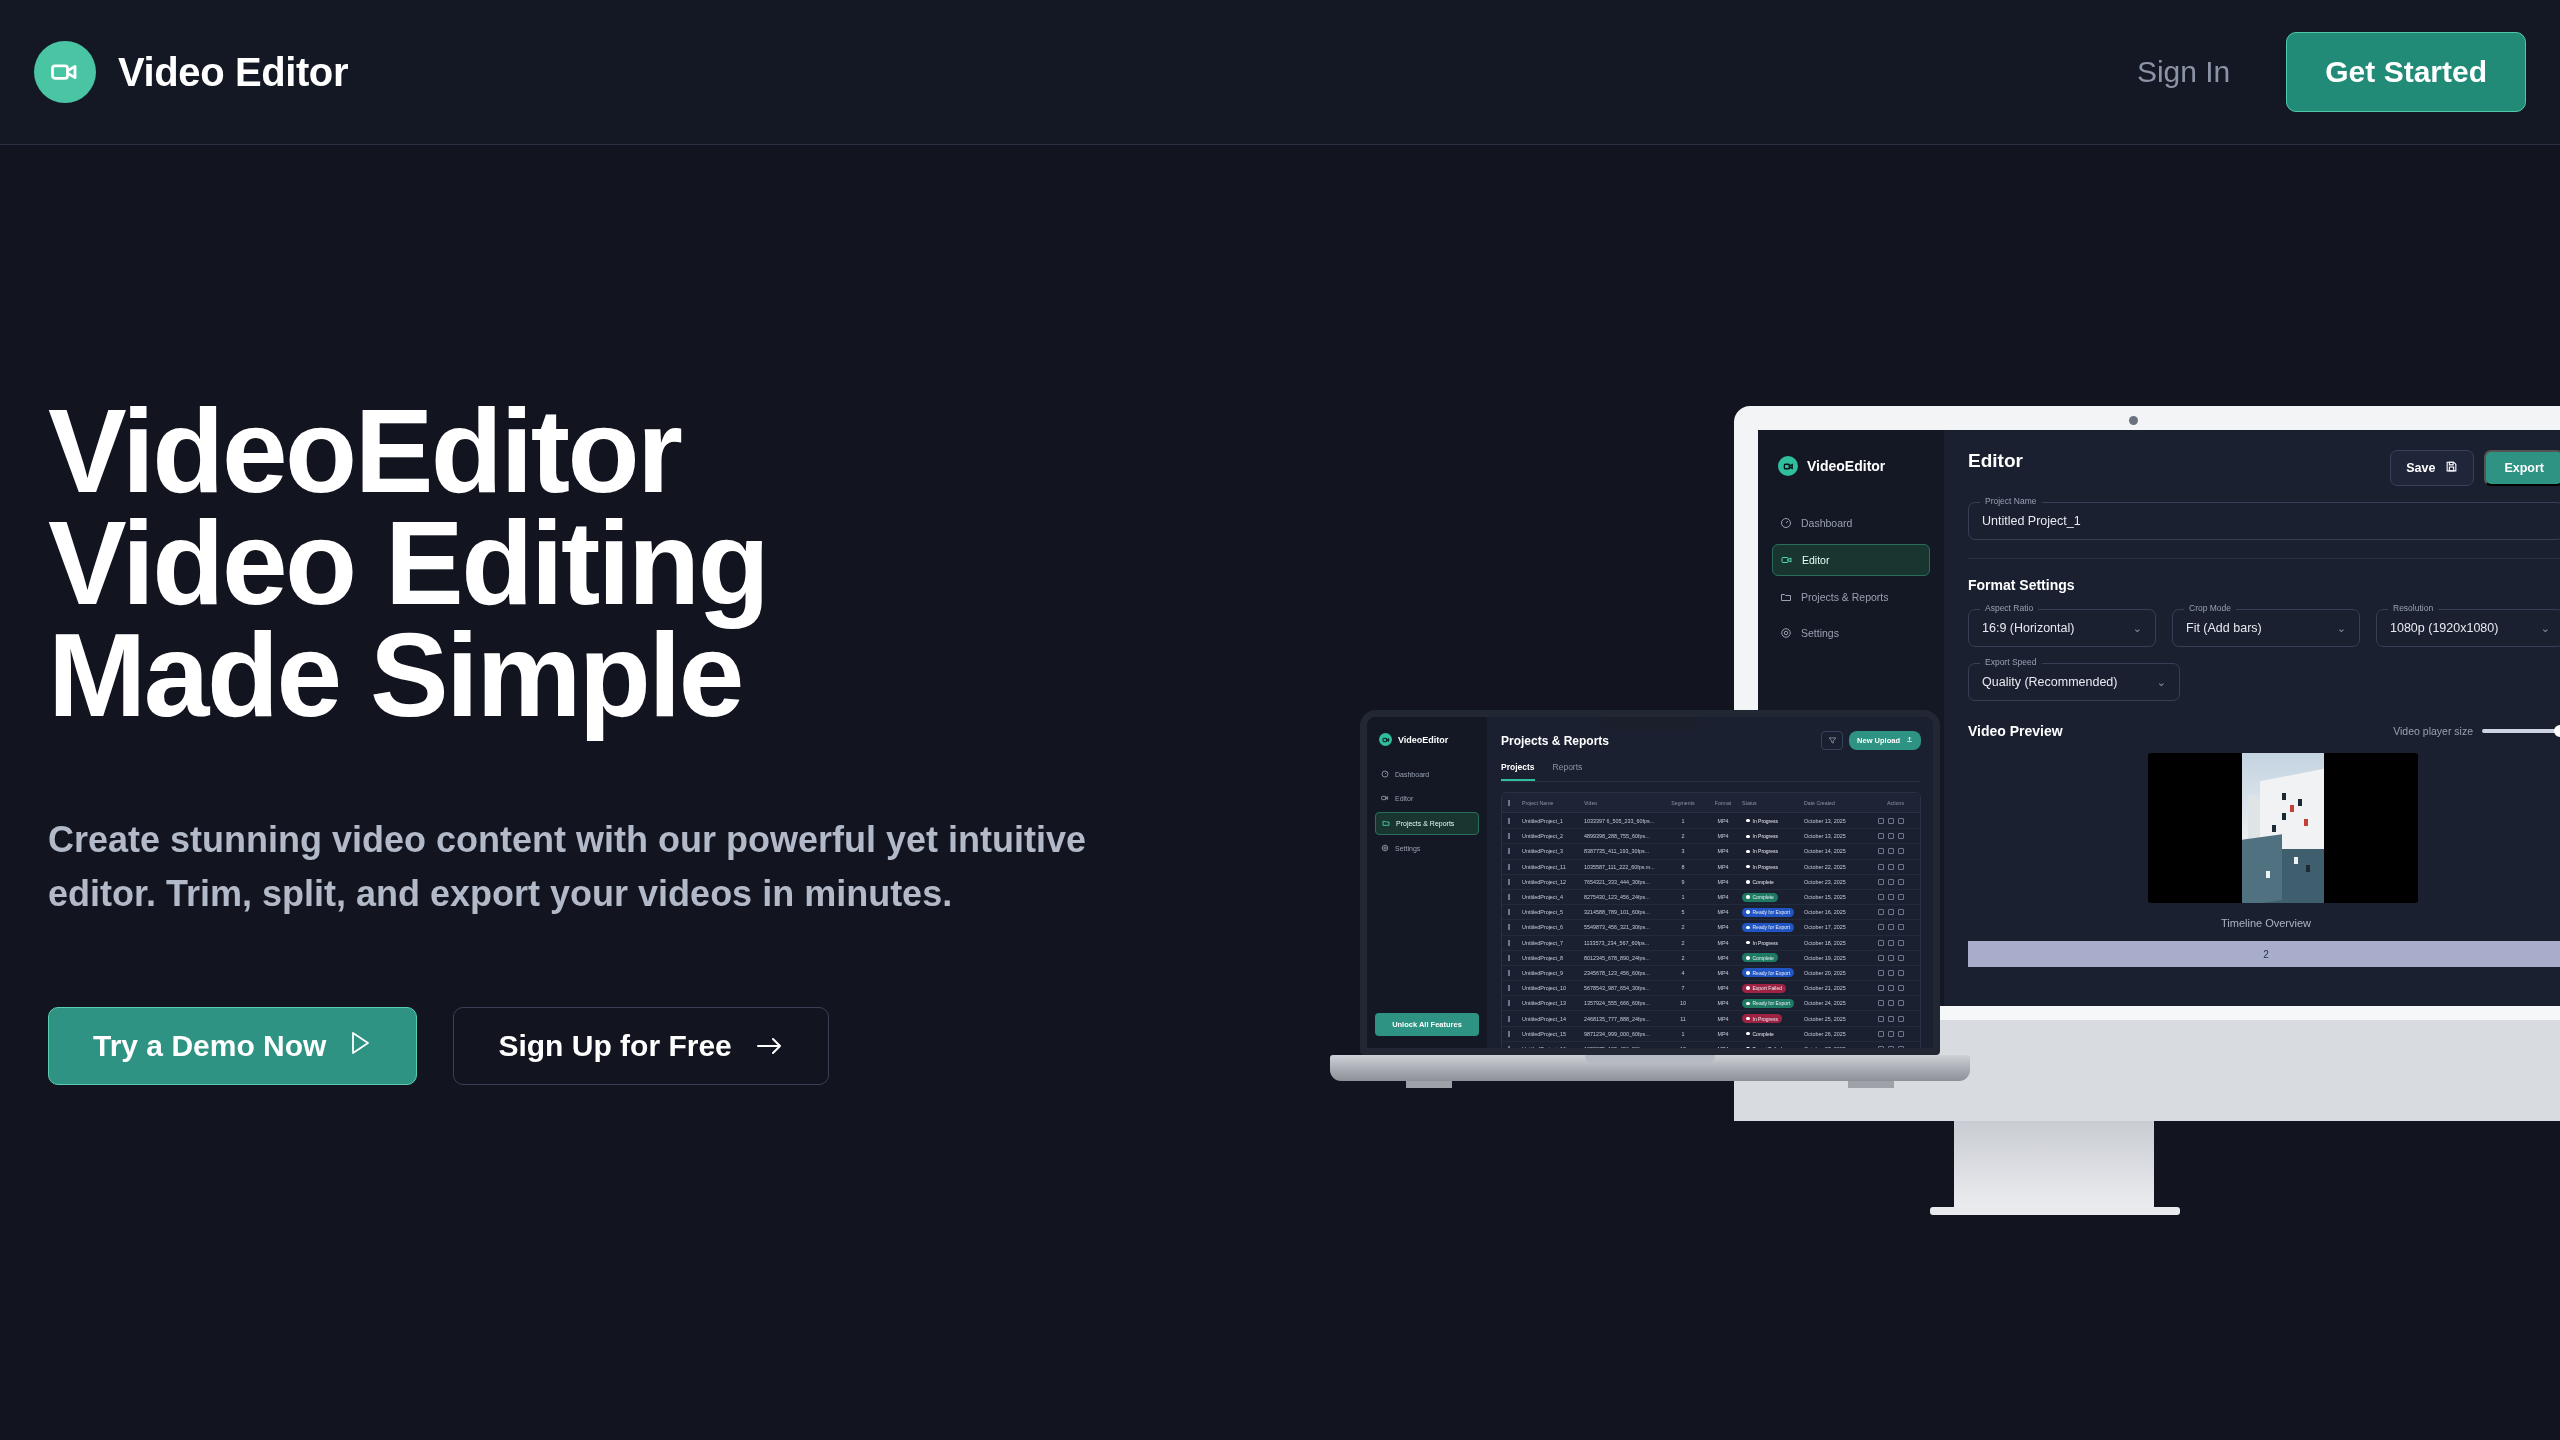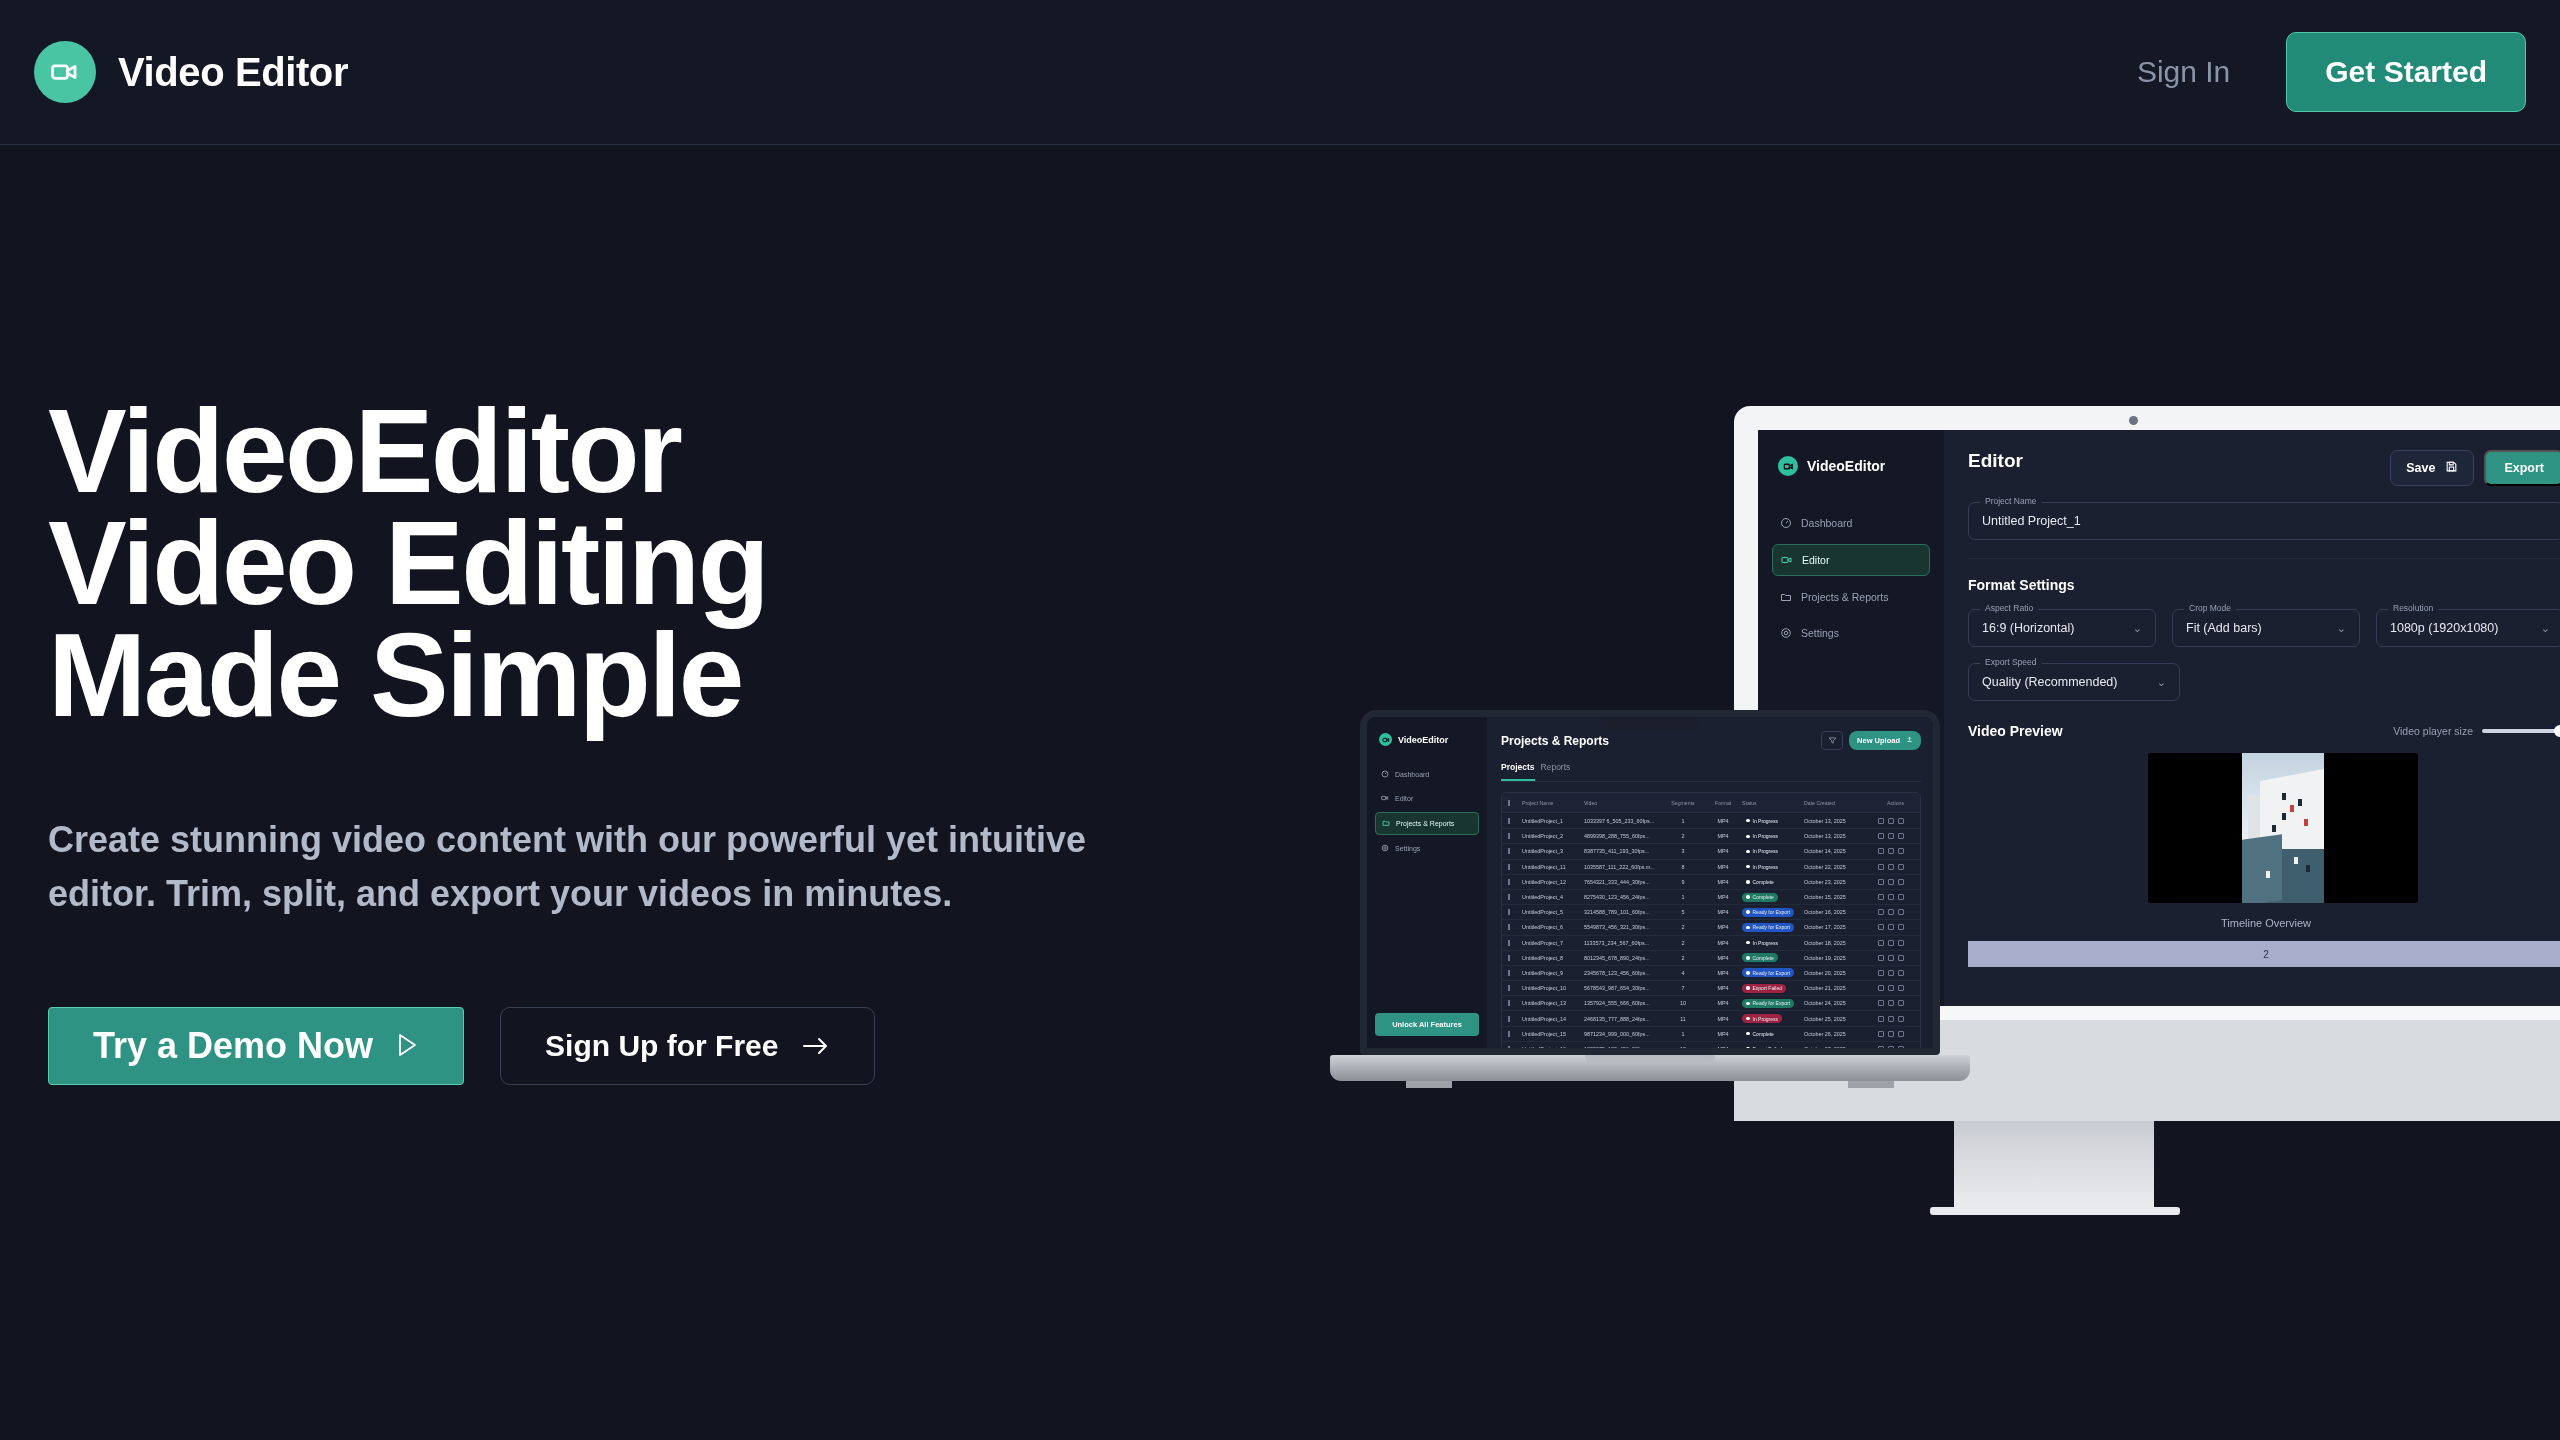--- a/index.html
+++ b/index.html
@@ -62,23 +62,23 @@
     font-size: 36px;
     line-height: 1.5;
     color: #b2b9c8;
     max-width: 1070px;
     font-weight: 700;
   }
   .hero-ctas { margin-top: 86px; display: flex; gap: 36px; }
   .btn-primary {
     background: #2e9382;
     border: 1px solid #5ccdb0;
-    border-radius: 4px;
+    border-radius: 10px;
     color: #ffffff;
-    font-size: 36px; font-weight: 700;
+    font-size: 30px; font-weight: 700;
     padding: 0 44px; height: 78px;
     display: flex; align-items: center; gap: 22px;
     cursor: pointer;
   }
   .btn-outline {
     background: transparent;
     border: 1px solid #3a4154;
     border-radius: 10px;
     color: #ffffff;
     font-size: 30px; font-weight: 700;
@@ -238,21 +238,21 @@
     position: absolute; left: 8px; bottom: 12px; width: 104px;
     background: #2e9382; border-radius: 4px; color:#fff;
     font-size: 7.5px; font-weight: 700; text-align:center; padding: 7px 0;
   }
   .lp-main { flex: 1; background:#1b2030; padding: 14px 12px 0 14px; min-width:0; }
   .lp-head { display:flex; align-items:center; }
   .lp-title { font-size: 12px; font-weight:700; color:#fff; }
   .lp-head-right { margin-left:auto; display:flex; align-items:center; gap:6px; }
   .lp-filter { width: 22px; height: 19px; border:1px solid #39405a; border-radius:4px; display:flex;align-items:center;justify-content:center; }
   .lp-upload { background:#2e9382; border-radius:8px; color:#fff; font-size:7.5px; font-weight:700; padding:5px 8px; display:flex; align-items:center; gap:6px; }
-  .lp-tabs { display:flex; gap: 6px; margin-top: 12px; border-bottom:1px solid #272e42; }
+  .lp-tabs { display:flex; gap: 18px; margin-top: 12px; border-bottom:1px solid #272e42; }
   .lp-tab { font-size: 8.5px; color:#8b93a6; padding-bottom: 7px; }
   .lp-tab.active { color:#fff; border-bottom: 2px solid #2fbf9c; font-weight:700; }
   .lp-table { margin-top: 10px; border:1px solid #2a3145; border-radius: 5px; overflow:hidden; }
   .lp-tr { display:flex; align-items:center; height: 15.2px; padding: 0 6px; }
   .lp-thead { background:#1e2435; border-bottom:1px solid #2a3145; height: 20px; }
   .lp-tr + .lp-tr { border-top: 1px solid #222a3c; }
   .lp-c { font-size: 5.4px; color:#c4cada; white-space:nowrap; overflow:hidden; text-overflow:ellipsis; }
   .lp-thead .lp-c { color:#8b93a6; font-size:5.2px; }
   .c-chk { width: 14px; flex:0 0 14px; }
   .c-name { width: 62px; flex:0 0 62px; }

